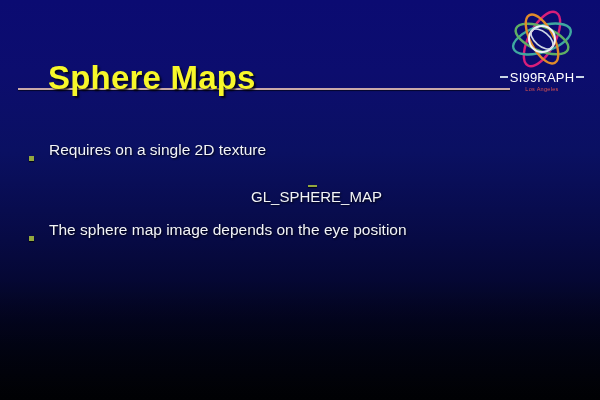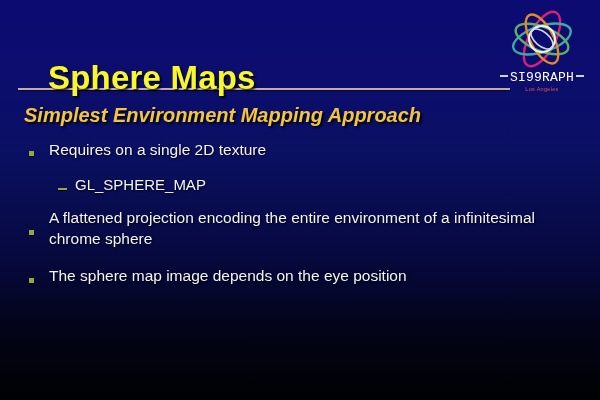--- a/index.html
+++ b/index.html
@@ -72,21 +72,21 @@
   .body {
     position: absolute;
     left: 27px;
     top: 140px;
     width: 548px;
     z-index: 4;
   }
   .bullet {
     position: relative;
     display: flex;
-    align-items: center;
+    align-items: flex-end;
     margin-bottom: 9px;
   }
   .bullet .marker {
     flex: 0 0 auto;
     width: 22px;
     padding-top: 7px;
   }
   .bullet .marker .dot {
     display: block;
     width: 5px;
@@ -105,20 +105,21 @@
   }
   .bullet .text em {
     font-style: italic;
   }
 
   .sub {
     position: relative;
     display: flex;
     align-items: center;
     margin: 4px 0 9px 31px;
+    flex-direction: column;
   }
   .sub .marker {
     flex: 0 0 auto;
     width: 17px;
     padding-top: 10px;
   }
   .sub .marker .dash {
     display: block;
     width: 9px;
     height: 2px;
@@ -146,21 +147,21 @@
     height: 96px;
     z-index: 5;
   }
   .logo svg { display: block; }
   .logo-wordmark {
     position: absolute;
     left: 0;
     top: 62px;
     width: 104px;
     text-align: center;
-    font-family: Liberation Mono, monospace;
+    font-family: Liberation Sans, sans-serif;
     font-size: 13px;
     letter-spacing: 0.2px;
     color: #ffffff;
     white-space: nowrap;
   }
   .logo-wordmark .dash-l,
   .logo-wordmark .dash-r {
     display: inline-block;
     width: 8px;
     height: 2px;
@@ -182,45 +183,38 @@
 </style>
 </head>
 <body>
 
 <div id="slide">
 
   <div class="title">Sphere Maps</div>
 
   <div class="title-rule"></div>
 
-  <div class="subtitle">Simplest Environment Mapping Approach</div>
 
   <div class="body">
 
     <div class="bullet gap-lg">
       <span class="marker">
           <span class="dot"></span>
         </span>
       <span class="text">Requires on a single 2D texture</span>
     </div>
 
 
     <div class="sub gap-lg">
       <span class="marker">
           <span class="dash"></span>
         </span>
       <span class="text">GL_SPHERE_MAP</span>
     </div>
 
-    <div class="bullet gap-xl">
-      <span class="marker">
-          <span class="dot"></span>
-        </span>
-      <span class="text">A flattened projection encoding the entire environment of a infinitesimal chrome sphere</span>
-    </div>
 
     <div class="bullet">
       <span class="marker">
           <span class="dot"></span>
         </span>
       <span class="text">The sphere map image depends on the eye position</span>
     </div>
 
 
   </div>

